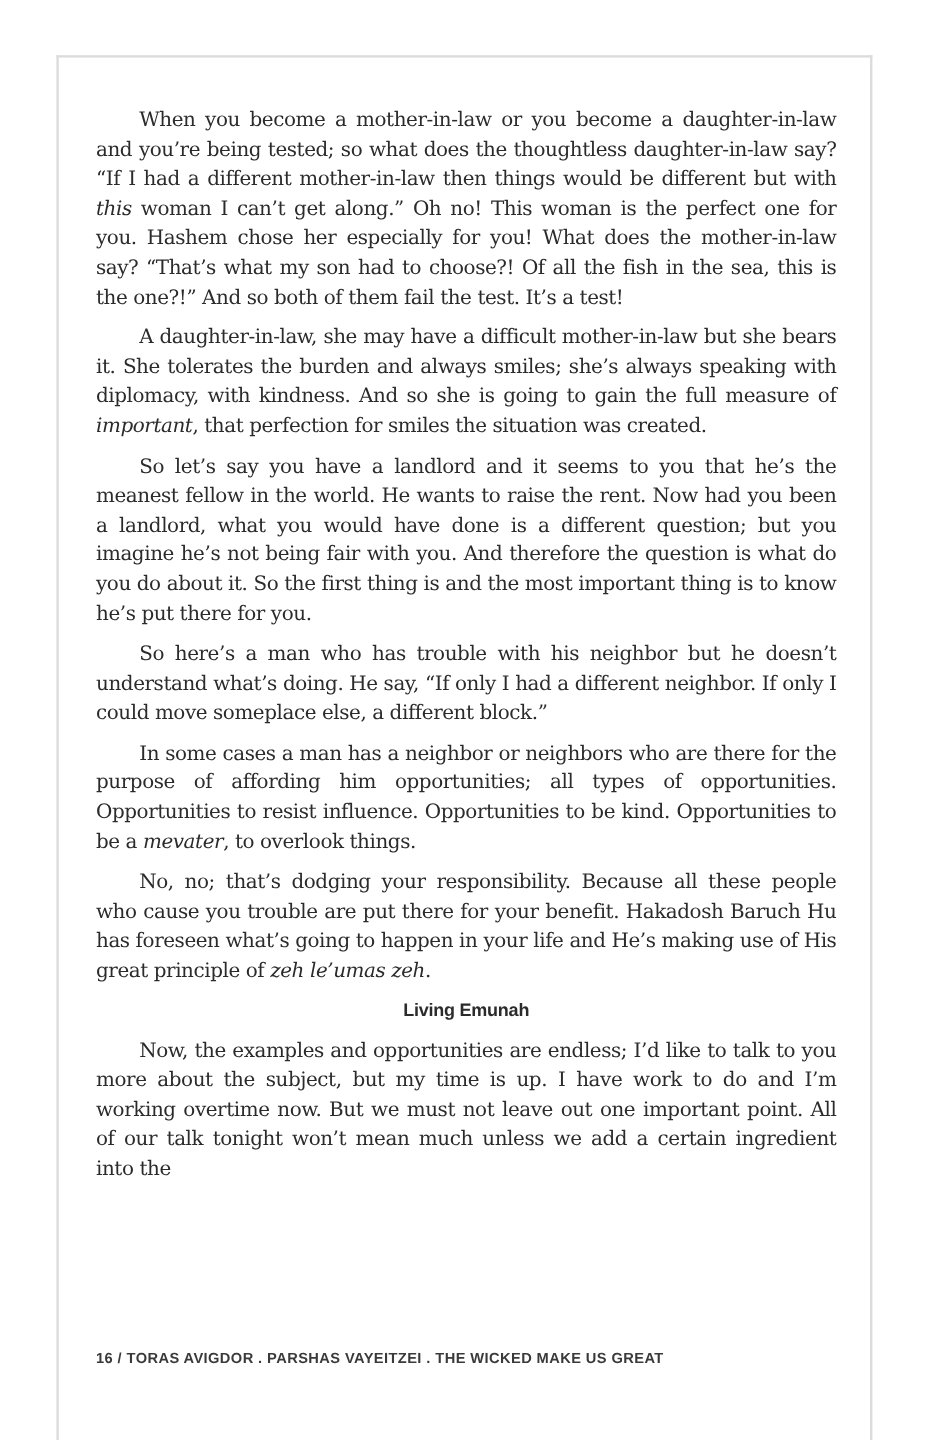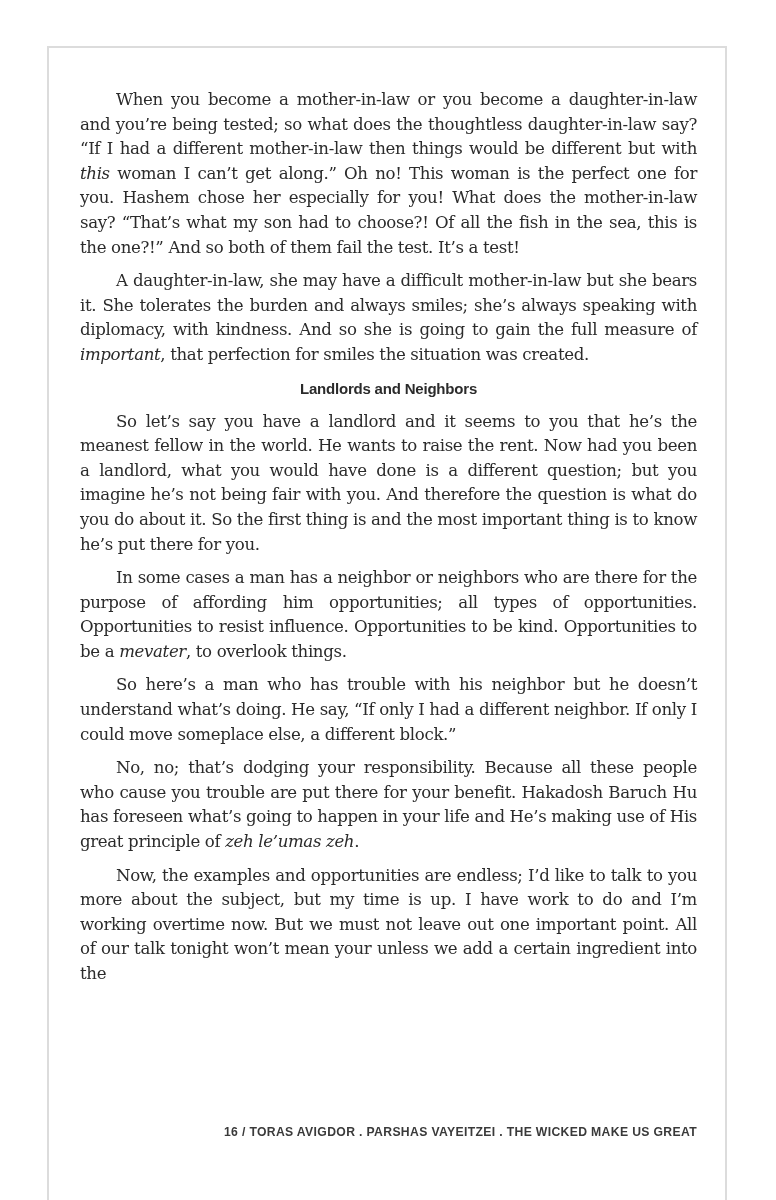--- a/index.html
+++ b/index.html
@@ -52,43 +52,43 @@
       color: #2b2b2b;
       margin: 10px 0 10px 0;
       line-height: 22px;
       letter-spacing: -0.2px;
     }
     .footer {
       position: absolute;
       left: 80px;
       width: 617px;
       top: 1125px;
-      text-align: right;
+      text-align: left;
       font-family: "Liberation Sans", "DejaVu Sans", sans-serif;
       font-weight: bold;
       font-size: 12.2px;
       color: #3a3a3a;
       letter-spacing: 0.35px;
     }
   </style>
 </head>
 <body>
 
 <div class="page-frame"></div>
 
 <div class="content">
   <div>
       <p class="para"><span>When you become a mother-in-law or you become a daughter-in-law and you’re being tested; so what does the thoughtless daughter-in-law say? “If I had a different mother-in-law then things would be different but with </span><em>this</em><span> woman I can’t get along.” Oh no! This woman is the perfect one for you. Hashem chose her especially for you! What does the mother-in-law say? “That’s what my son had to choose?! Of all the fish in the sea, this is the one?!” And so both of them fail the test. It’s a test!</span></p>
       <p class="para"><span>A daughter-in-law, she may have a difficult mother-in-law but she bears it. She tolerates the burden and always smiles; she’s always speaking with diplomacy, with kindness. And so she is going to gain the full measure of </span><em>important</em><span>, that perfection for smiles the situation was created.</span></p>
     </div>
-  <div class="heading">Landlords and Neighbors</div>
   <div>
       <p class="para"><span>So let’s say you have a landlord and it seems to you that he’s the meanest fellow in the world. He wants to raise the rent. Now had you been a landlord, what you would have done is a different question; but you imagine he’s not being fair with you. And therefore the question is what do you do about it. So the first thing is and the most important thing is to know he’s put there for you.</span></p>
+      <p class="para"><span>So here’s a man who has trouble with his neighbor but he doesn’t understand what’s doing. He say, “If only I had a different neighbor. If only I could move someplace else, a different block.”</span></p>
       <p class="para"><span>In some cases a man has a neighbor or neighbors who are there for the purpose of affording him opportunities; all types of opportunities. Opportunities to resist influence. Opportunities to be kind. Opportunities to be a </span><em>mevater</em><span>, to overlook things.</span></p>
-      <p class="para"><span>So here’s a man who has trouble with his neighbor but he doesn’t understand what’s doing. He say, “If only I had a different neighbor. If only I could move someplace else, a different block.”</span></p>
       <p class="para"><span>No, no; that’s dodging your responsibility. Because all these people who cause you trouble are put there for your benefit. Hakadosh Baruch Hu has foreseen what’s going to happen in your life and He’s making use of His great principle of </span><em>zeh le’umas zeh</em><span>.</span></p>
     </div>
+  <div class="heading">Living Emunah</div>
   <div>
-      <p class="para"><span>Now, the examples and opportunities are endless; I’d like to talk to you more about the subject, but my time is up. I have work to do and I’m working overtime now. But we must not leave out one important point. All of our talk tonight won’t mean your unless we add a certain ingredient into the</span></p>
+      <p class="para"><span>Now, the examples and opportunities are endless; I’d like to talk to you more about the subject, but my time is up. I have work to do and I’m working overtime now. But we must not leave out one important point. All of our talk tonight won’t mean much unless we add a certain ingredient into the</span></p>
     </div>
 </div>
 
 <div class="footer">16 / TORAS AVIGDOR . PARSHAS VAYEITZEI . THE WICKED MAKE US GREAT</div>
 
 </body></html>

